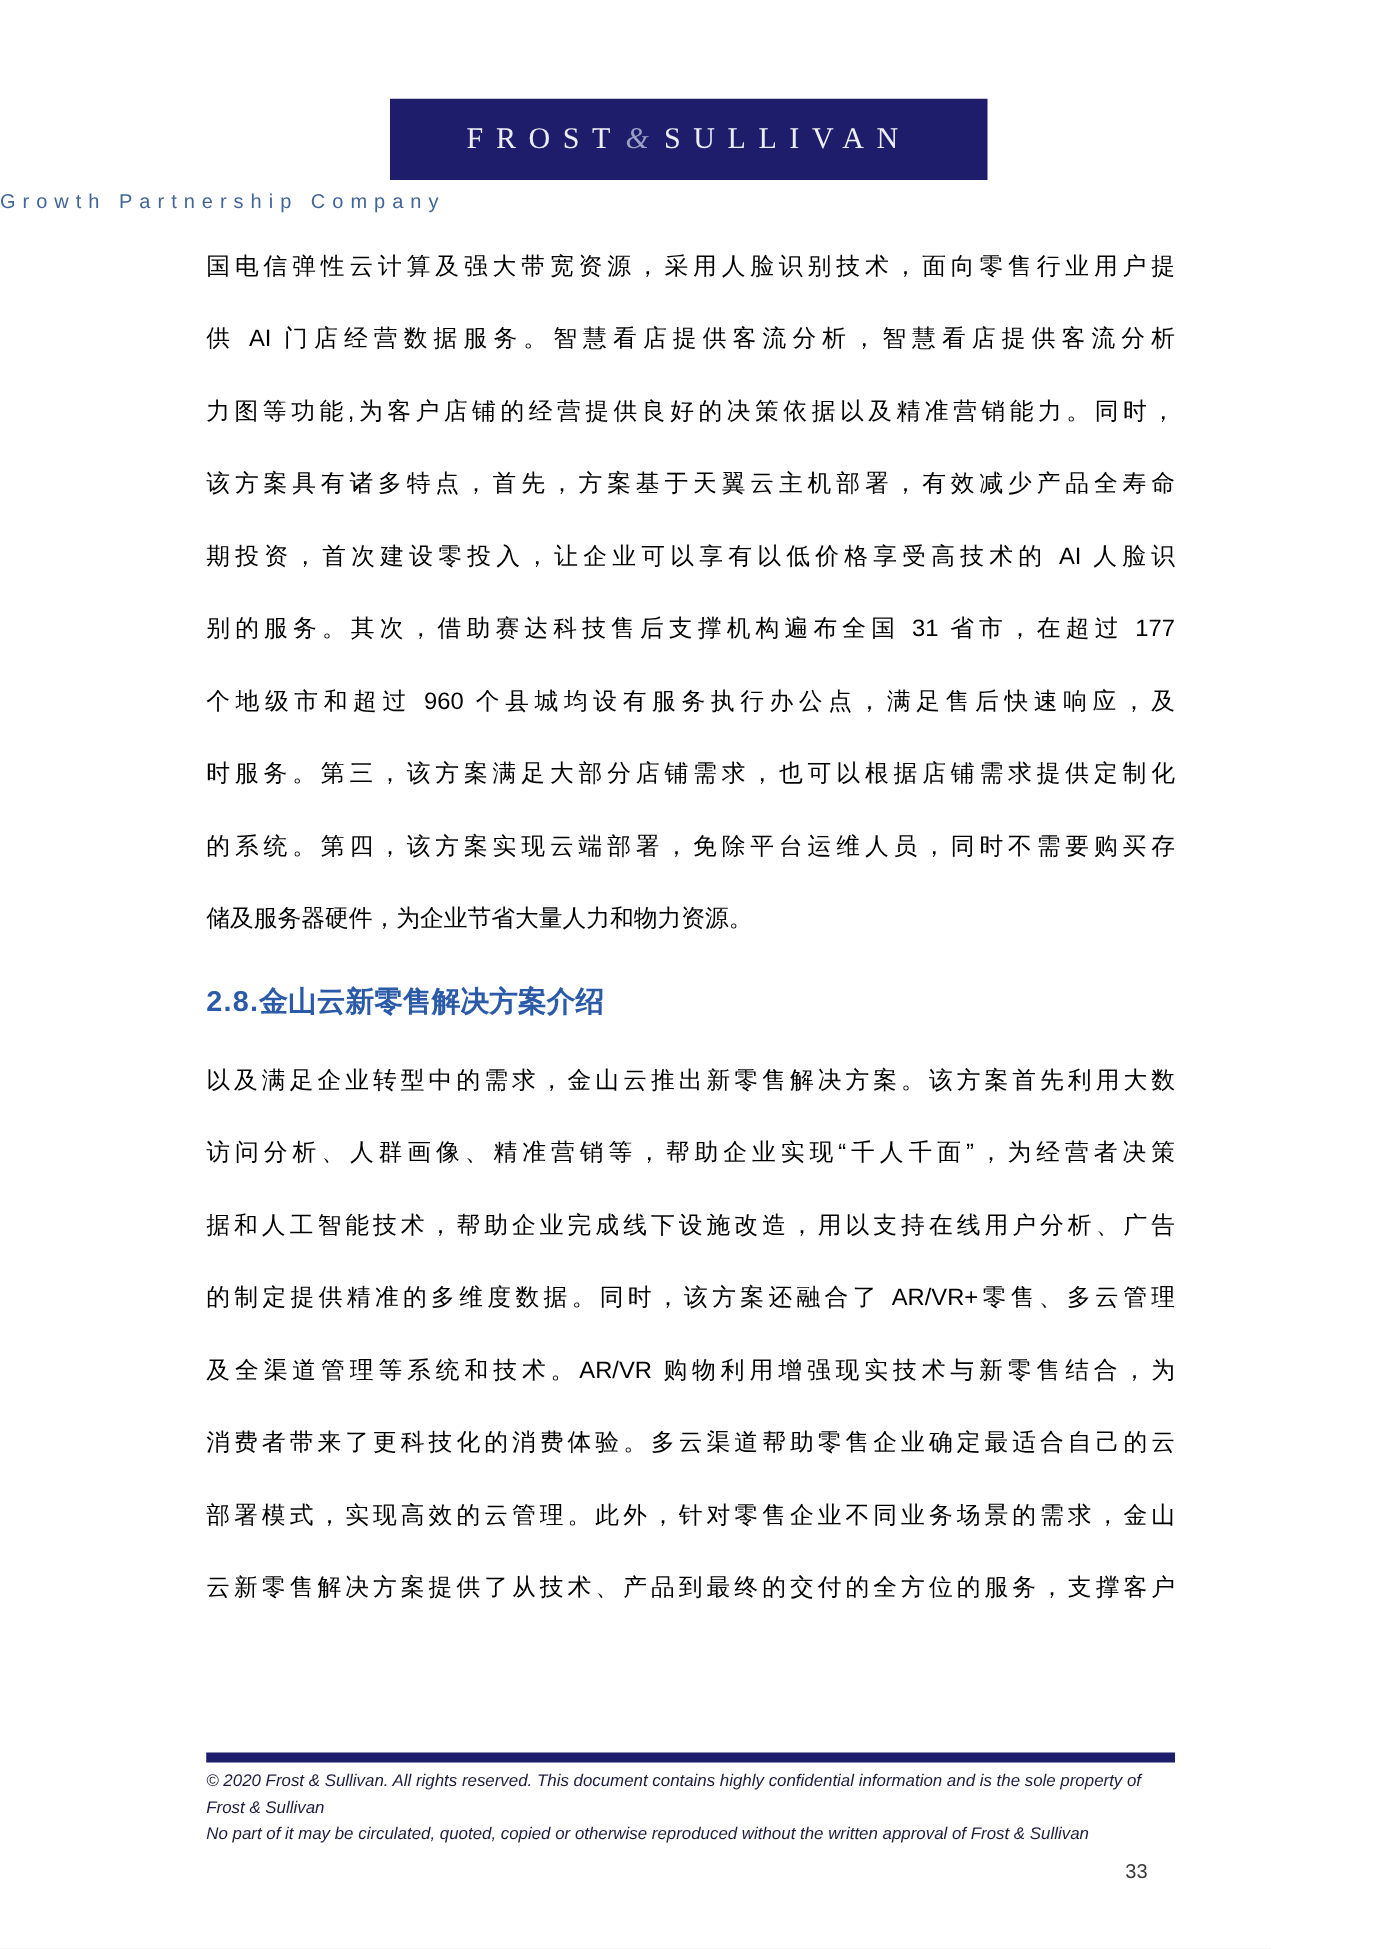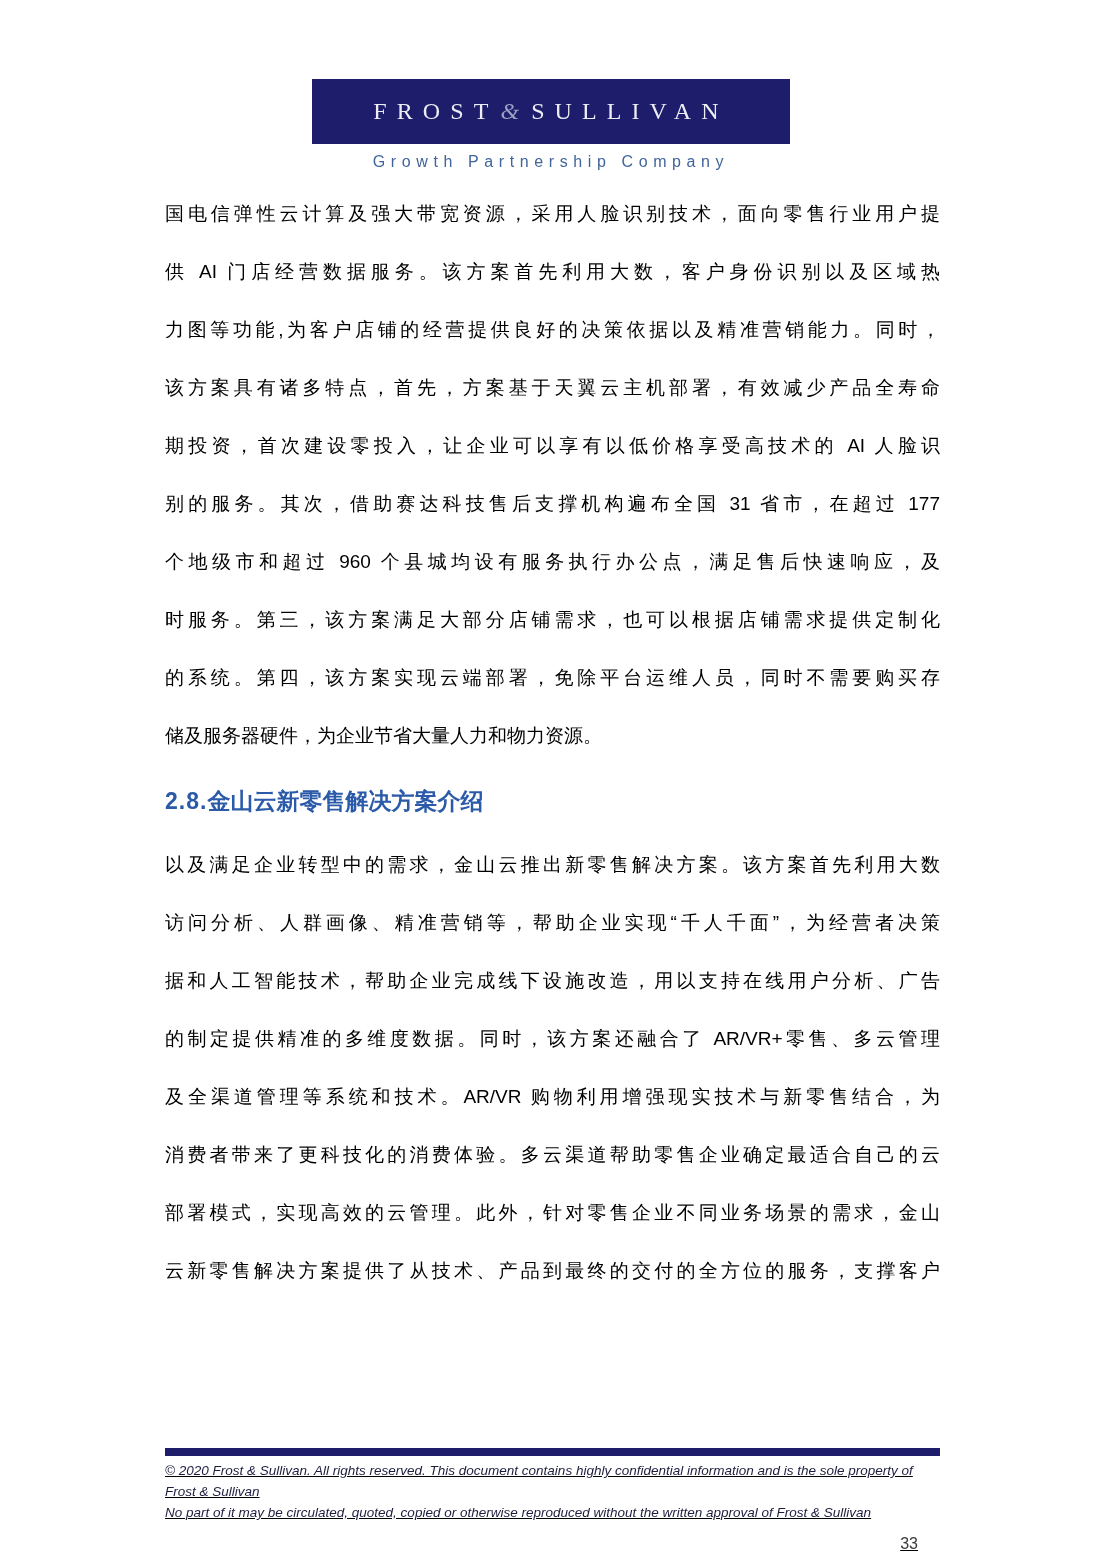--- a/index.html
+++ b/index.html
@@ -30,21 +30,21 @@
     letter-spacing: 0.42em;
     white-space: nowrap;
   }
   .logo-amp {
     font-style: italic;
     color: #9aa0c4;
     padding: 0 2px;
   }
   .tagline {
     margin-top: 9px;
-    text-align: center;
+    text-align: left;
     font-size: 16px;
     letter-spacing: 0.35em;
     color: #41659a;
     white-space: nowrap;
   }
   
   .content {
     width: 775px;
     margin-left: 165px;
     margin-top: 14px;
@@ -67,23 +67,22 @@
     color: #2a5aa8;
     font-weight: bold;
     font-size: 23px;
   }
   .section-heading .num { letter-spacing: 1px; }
   .para2 { margin-top: 13px; }
   
   .footer {
     position: absolute;
     left: 165px;
-    top: 1448px;
+    top: 1402px;
     width: 775px;
-    text-decoration: underline;
   }
   .footer-bar {
     width: 775px;
     height: 8px;
     background: #1d1d6b;
   }
   .footer-text {
     margin-top: 4px;
     font-style: italic;
     font-size: 13.5px;
@@ -105,21 +104,21 @@
 
   <div class="logo-box">
     <div class="logo-text"><span>FROST</span><span class="logo-amp">&amp;</span><span>SULLIVAN</span></div>
   </div>
   <div class="tagline">Growth Partnership Company</div>
 
   <div class="content">
 
     <div class="para1">
       <div class="bline">国电信弹性云计算及强大带宽资源，采用人脸识别技术，面向零售行业用户提</div>
-      <div class="bline">供 AI 门店经营数据服务。该方案首先利用大数，客户身份识别以及区域热</div>
+      <div class="bline">供 AI 门店经营数据服务。智慧看店提供客流分析，智慧看店提供客流分析</div>
       <div class="bline">力图等功能,为客户店铺的经营提供良好的决策依据以及精准营销能力。同时，</div>
       <div class="bline">该方案具有诸多特点，首先，方案基于天翼云主机部署，有效减少产品全寿命</div>
       <div class="bline">期投资，首次建设零投入，让企业可以享有以低价格享受高技术的 AI 人脸识</div>
       <div class="bline">别的服务。其次，借助赛达科技售后支撑机构遍布全国 31 省市，在超过 177</div>
       <div class="bline">个地级市和超过 960 个县城均设有服务执行办公点，满足售后快速响应，及</div>
       <div class="bline">时服务。第三，该方案满足大部分店铺需求，也可以根据店铺需求提供定制化</div>
       <div class="bline">的系统。第四，该方案实现云端部署，免除平台运维人员，同时不需要购买存</div>
       <div class="bline no-stretch">储及服务器硬件，为企业节省大量人力和物力资源。</div>
     </div>
 

